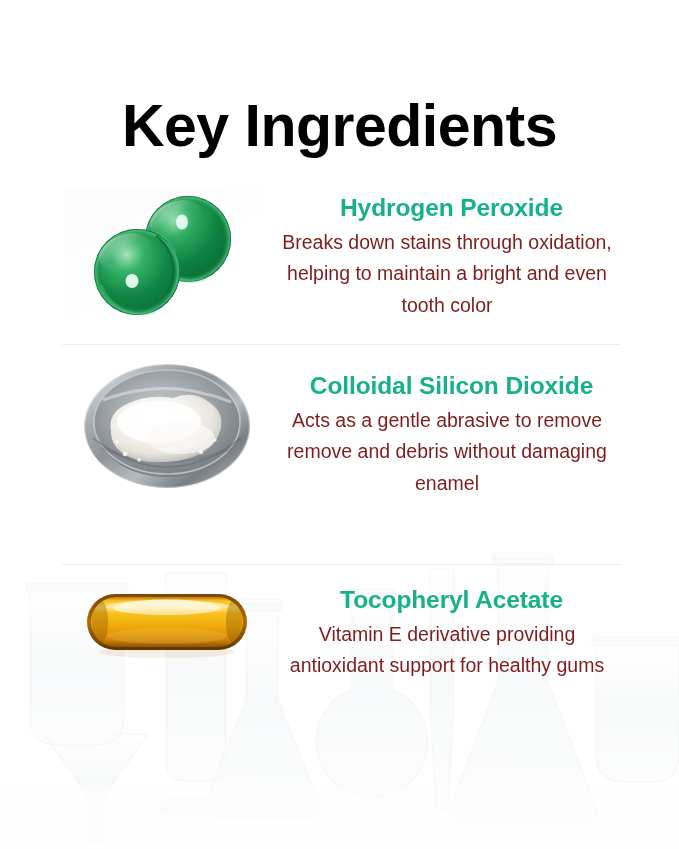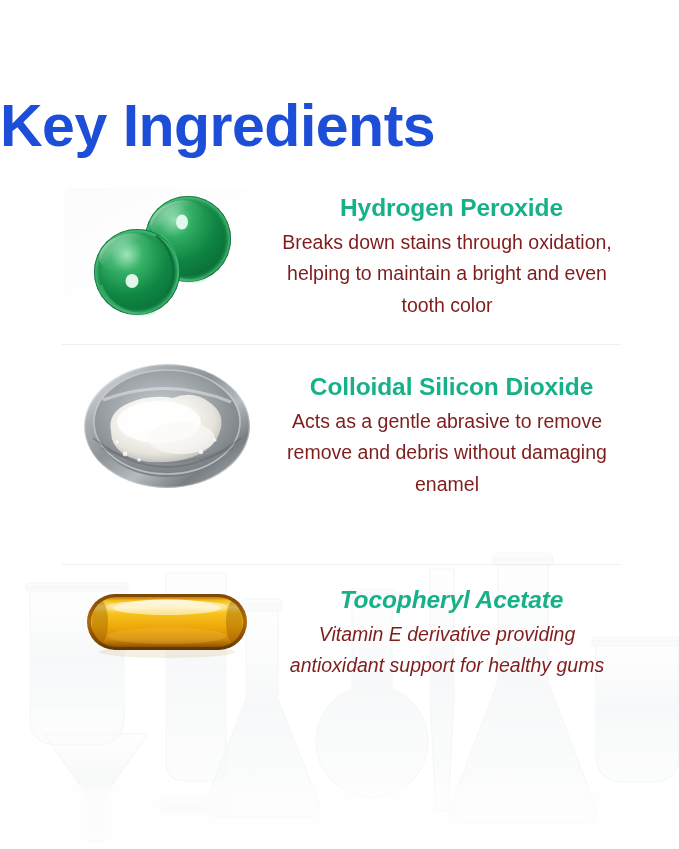--- a/index.html
+++ b/index.html
@@ -36,25 +36,26 @@
     z-index: 0;
   }
   .bg-lab svg { display: block; width: 100%; height: 100%; }
 
   
   .title {
     position: absolute;
     left: 0;
     top: 56px;
     width: 679px;
+    text-align: center;
     font-size: 59px;
     line-height: 1.05;
     font-weight: 700;
     letter-spacing: -0.5px;
-    color: #1d4ed8;
+    color: #000000;
     z-index: 5;
   }
 
   
   .rows {
     position: absolute;
     left: 0;
     top: 180px;
     width: 679px;
     z-index: 4;
@@ -123,22 +124,22 @@
     letter-spacing: -0.1px;
   }
   .ing-desc {
     color: #7f1d1d;
     font-size: 19.5px;
     font-weight: 400;
     line-height: 1.62;
     margin: 0;
     max-width: 330px;
   }
-  .row-3 .textcol { padding-top: 22px; font-style: italic; }
-  .row-2 .textcol { padding-top: 17px; margin-top: 12px; }
+  .row-3 .textcol { padding-top: 22px; }
+  .row-2 .textcol { padding-top: 28px; }
 </style>
 </head>
 <body>
 
 <div class="page">
 
   <div class="bg-lab">
     <svg viewBox="0 0 679 300" xmlns="http://www.w3.org/2000/svg">
       <defs>
         <linearGradient id="glassFade" x1="0" y1="0" x2="0" y2="1">

